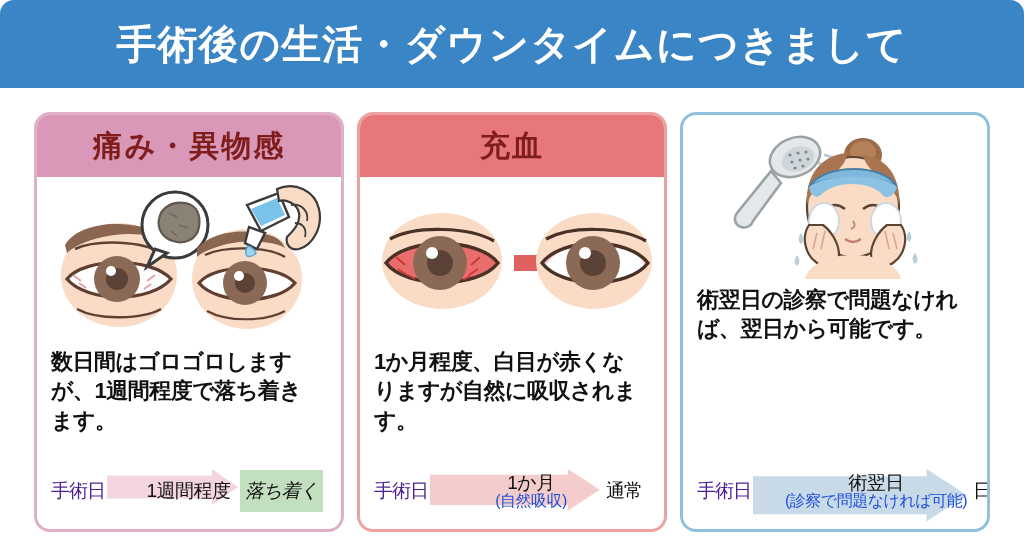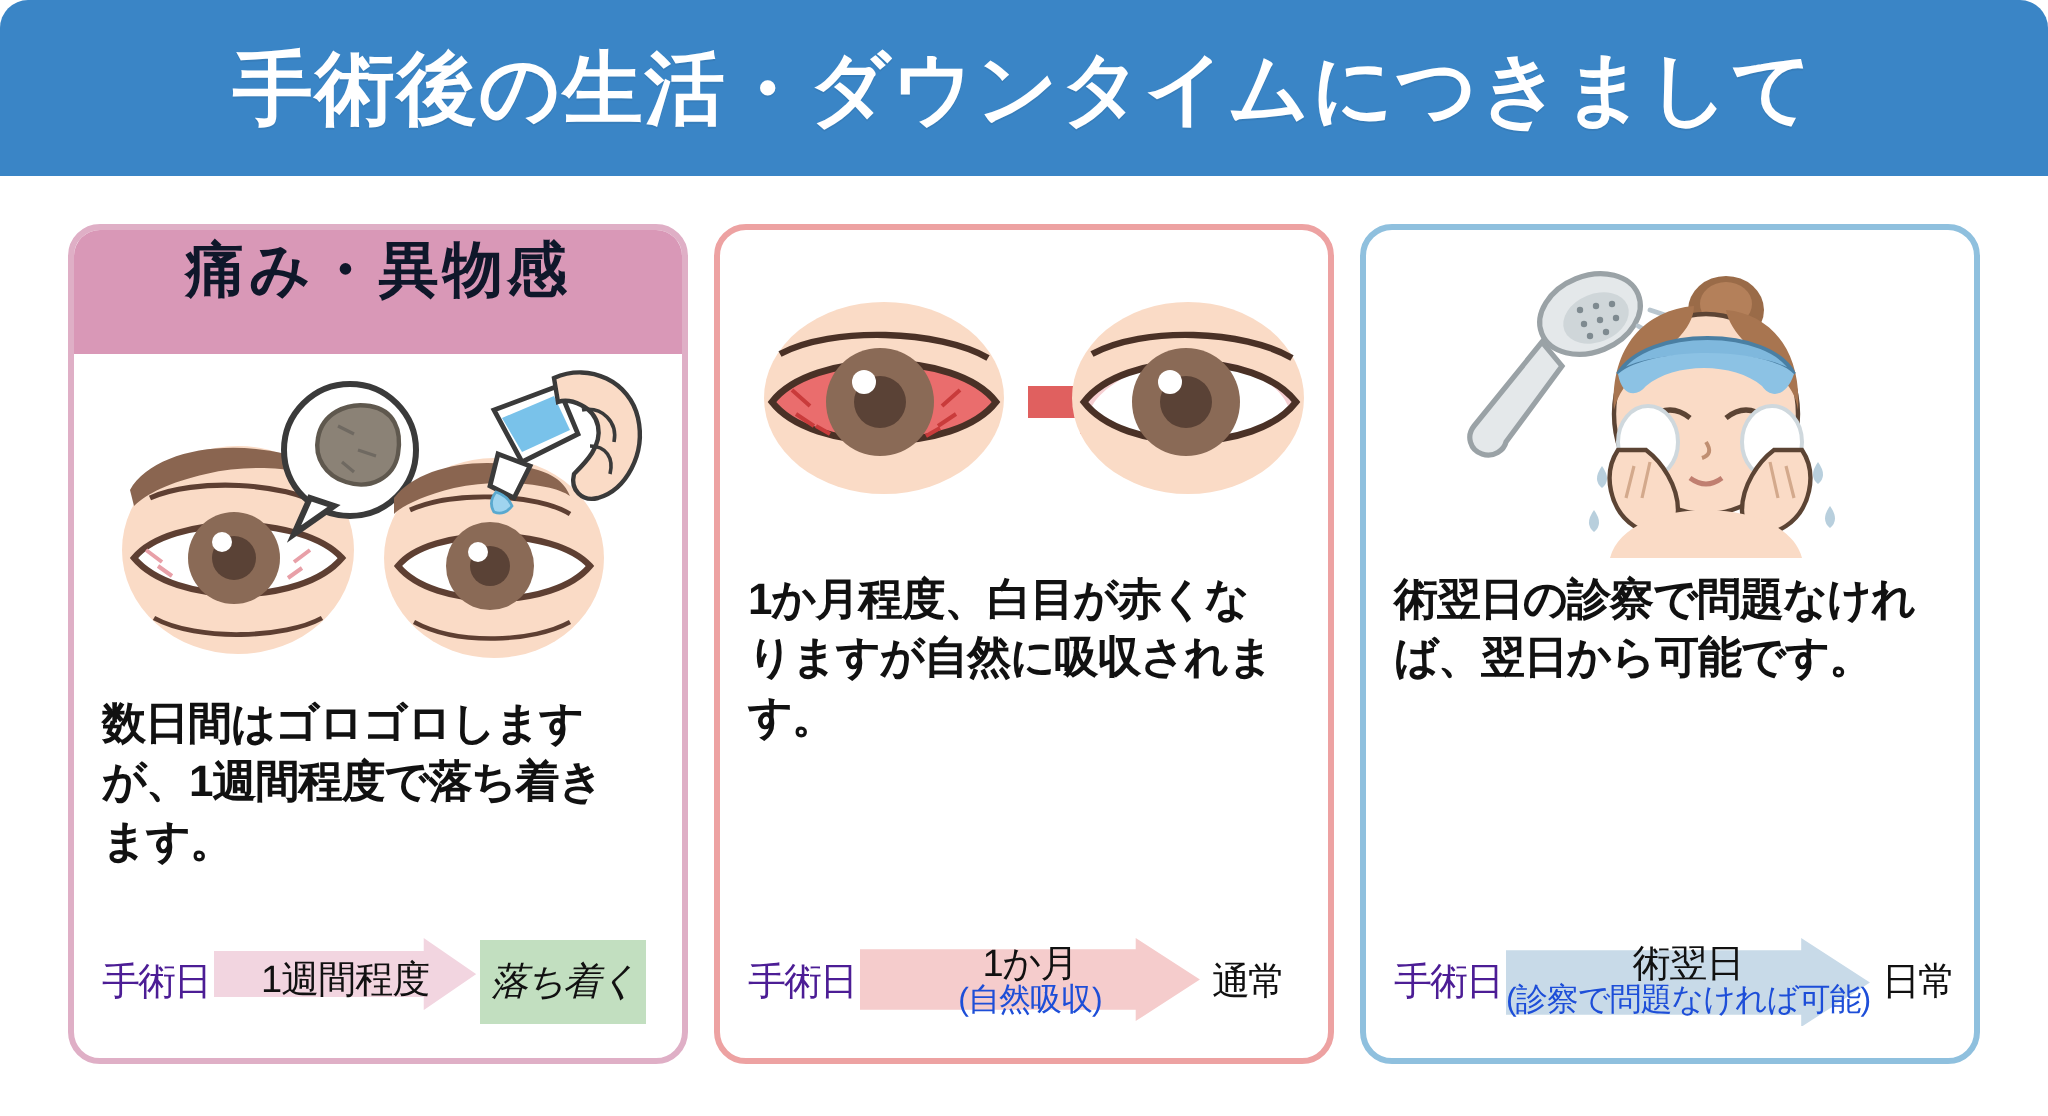--- a/index.html
+++ b/index.html
@@ -36,22 +36,22 @@
     width:310px; height:420px;
     border-radius:16px;
     background:#ffffff;
     border:3px solid #ccc;
     display:flex; flex-direction:column;
     overflow:hidden;
     position:relative;
   }
   .card-header {
     height:62px; flex:0 0 62px;
-    display:flex; align-items:flex-start; justify-content:center;
-    color:#0f172a; font-size:30px; font-weight:bold; letter-spacing:2px;
+    display:flex; align-items:center; justify-content:center;
+    color:#7f1d1d; font-size:30px; font-weight:bold; letter-spacing:2px;
   }
   .card-body {
     flex:1; display:flex; flex-direction:column;
     padding:4px 18px 10px 14px;
   }
 
   
   .card.pain   { border-color:#dfafc6; }
   .card.pain   .card-header { background:#d998b7; }
   .card.red    { border-color:#eda2a2; }
@@ -76,21 +76,21 @@
   .timeline {
     display:flex; align-items:center; justify-content:space-between;
     height:52px; margin-bottom:2px;
   }
   .tl-label { font-size:19px; color:#4c1d95; white-space:nowrap; letter-spacing:-1px; }
   .tl-arrow {
     position:relative; flex:1; height:44px; margin:0 2px;
     display:flex; flex-direction:column; align-items:center; justify-content:center;
   }
   .tl-arrow .shape { position:absolute; inset:0; }
-  .tl-arrow .txt { position:relative; z-index:2; text-align:center; line-height:1.05; }
+  .tl-arrow .txt { position:relative; z-index:2; text-align:center; line-height:1.05;margin-left:32px; }
   .tl-main { font-size:19px; color:#111; white-space:nowrap; letter-spacing:-0.5px; }
   .tl-sub  { font-size:16px; color:#1d4ed8; white-space:nowrap; letter-spacing:-0.5px; }
   .tl-end {
     font-size:19px; color:#111; white-space:nowrap; letter-spacing:-1px;
     padding:6px 4px;
   }
   .tl-end.boxed { background:#c2dfc0; padding:8px 5px;font-style:italic; }
 </style>
 </head>
 <body>
@@ -161,20 +161,23 @@
               <span class="tl-main">1週間程度</span>
             </span>
           </span>
           <span class="tl-end boxed">落ち着く</span>
         </div>
 
       </div>
     </div>
 
     <div class="card red">
+      <div class="card-header">
+        <span>充血</span>
+      </div>
       <div class="card-body">
 
         <div class="illus">
           <svg width="282" height="150" viewBox="0 0 282 150">
 
             <ellipse cx="68" cy="78" rx="60" ry="48" fill="#fadbc6"></ellipse>
             <path d="M12 80 C32 54 104 54 124 80 C104 106 32 106 12 80 Z" fill="#ea6d6d"></path>
             <path d="M12 80 C32 54 104 54 124 80 C104 106 32 106 12 80 Z" fill="none" stroke="#4a3126" stroke-width="3.4"></path>
             <path d="M22 74 l9 8 M24 86 l9 6 M34 92 l7 4 M106 74 l-9 8 M104 86 l-9 6 M96 93 l-7 4" stroke="#c93b3b" stroke-width="2" fill="none"></path>
             <circle cx="66" cy="80" r="27" fill="#8a6a56"></circle>

